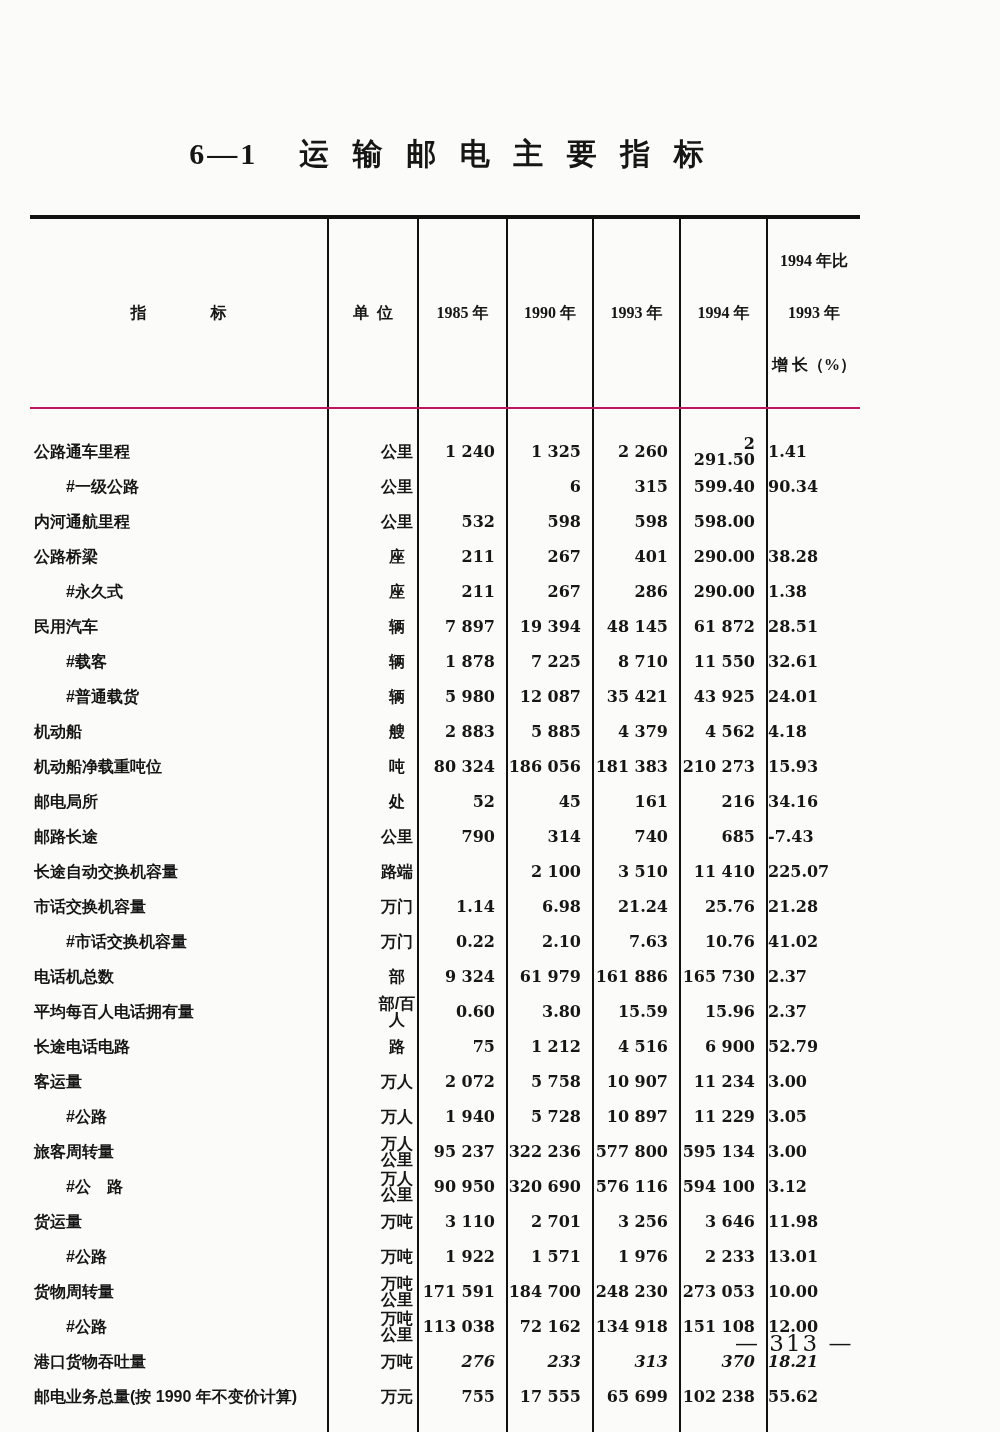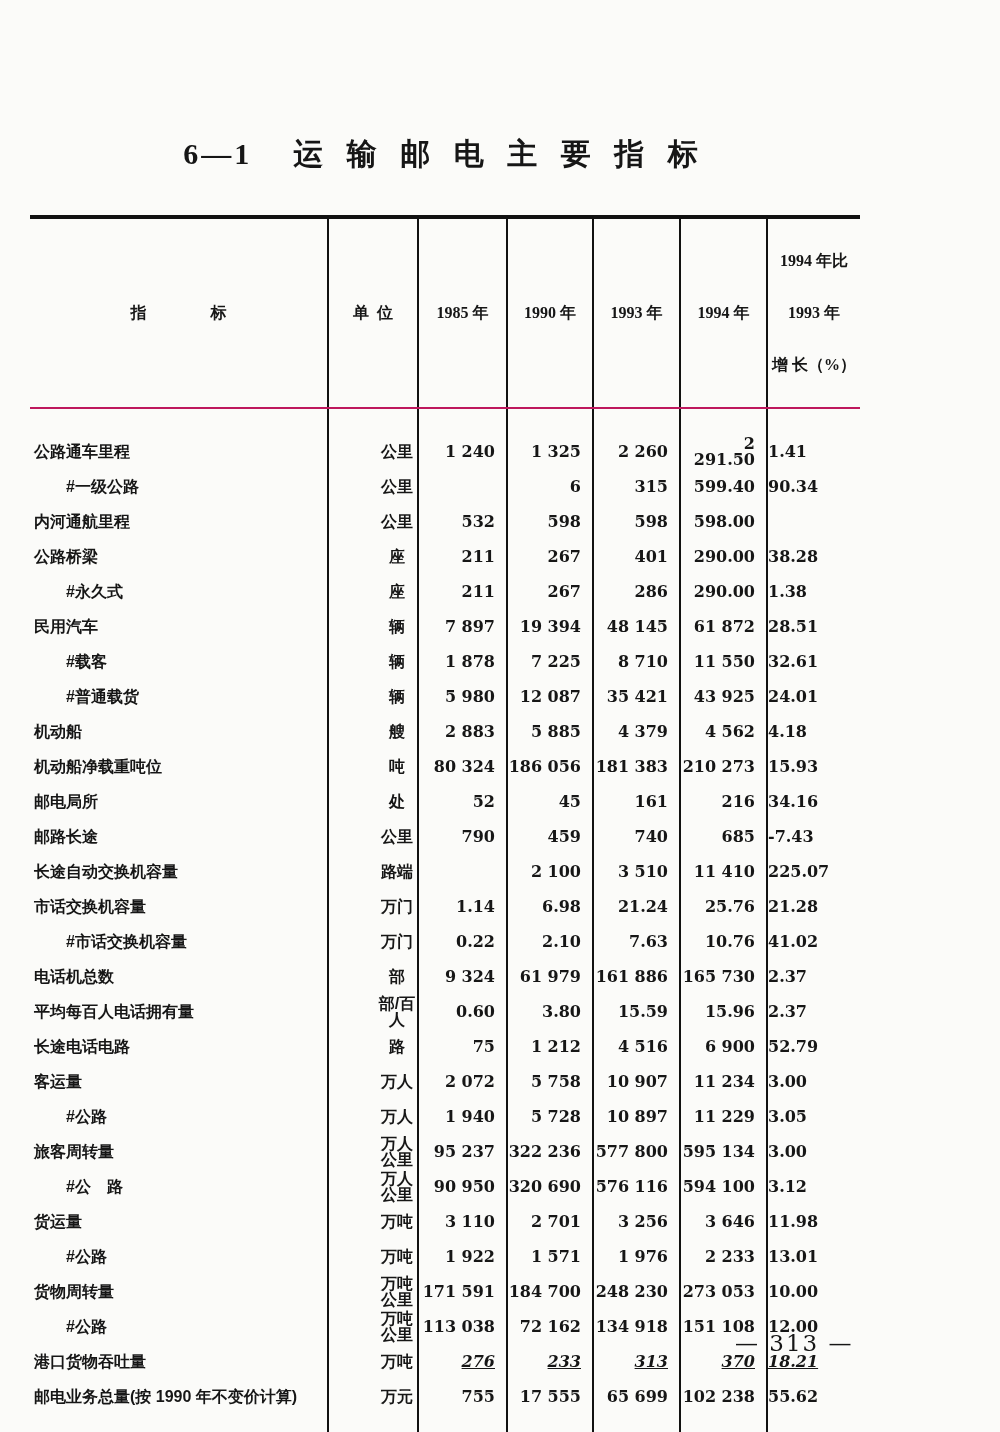--- a/index.html
+++ b/index.html
@@ -5,21 +5,21 @@
   html,body { margin:0; padding:0; }
   .page {
     position:relative;
     width:1000px; height:1432px;
     background:#fbfbf9;
     color:#161616;
     font-family:"Liberation Serif","DejaVu Serif",serif;
     overflow:hidden;
   }
   .title {
-    position:absolute; top:134px; left:2px; width:880px;
+    position:absolute; top:134px; left:8px; width:880px;
     margin:0; text-align:center;
     font-size:30px; font-weight:bold;
     letter-spacing:3px; word-spacing:10px;
     white-space:pre;
     font-family:"Liberation Serif","DejaVu Serif",serif;
   }
   table.stats-table {
     position:absolute; top:215px; left:30px;
     width:830px;
     border-collapse:collapse;
@@ -48,21 +48,21 @@
   td.ind {
     text-align:left; padding-left:4px;
     font-family:"Liberation Sans","DejaVu Sans",sans-serif;
     font-size:16px;
     white-space:pre;
   }
   td.ind.indent { padding-left:36px; }
   td.unit { text-align:center; font-family:"Liberation Sans","DejaVu Sans",sans-serif; font-size:16px;padding-left:48px; }
   td.val { text-align:right; padding-right:11px; font-family:"DejaVu Serif","Liberation Serif",serif; }
   td.growth { text-align:left; padding-right:19px; font-family:"DejaVu Serif","Liberation Serif",serif;margin-left:8px; }
-  td.italic { font-style:italic;text-decoration:underline; }
+  td.italic { font-style:italic; }
   .page-number {
     position:absolute; top:1330px; left:735px;
     font-size:23px; letter-spacing:2px;
     font-family:"DejaVu Serif","Liberation Serif",serif;
     white-space:pre;
   }
 </style>
 </head>
 <body>
 
@@ -201,21 +201,21 @@
           <td class="val">52</td>
           <td class="val">45</td>
           <td class="val">161</td>
           <td class="val">216</td>
           <td class="growth">34.16</td>
         </tr>
         <tr>
           <td class="ind">邮路长途</td>
           <td class="unit">公里</td>
           <td class="val">790</td>
-          <td class="val">459</td>
+          <td class="val">314</td>
           <td class="val">740</td>
           <td class="val">685</td>
           <td class="growth">-7.43</td>
         </tr>
         <tr>
           <td class="ind">长途自动交换机容量</td>
           <td class="unit">路端</td>
           <td class="val"></td>
           <td class="val">2 100</td>
           <td class="val">3 510</td>

